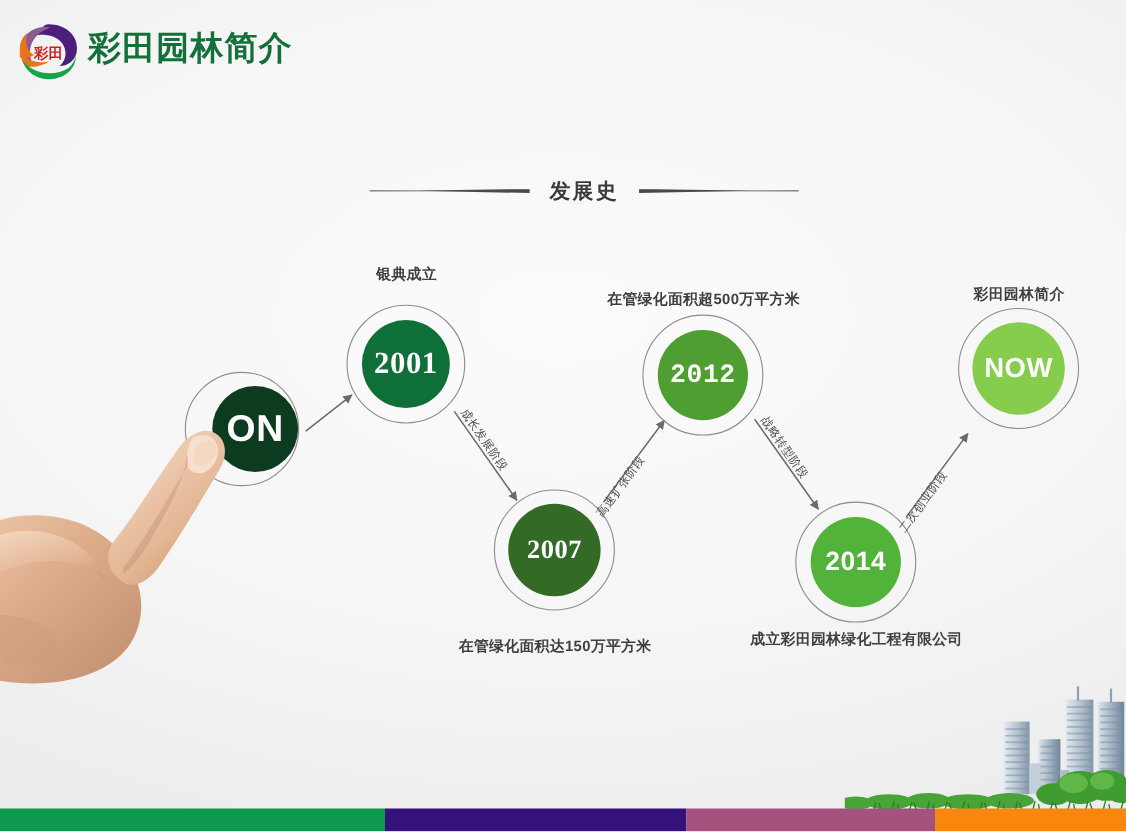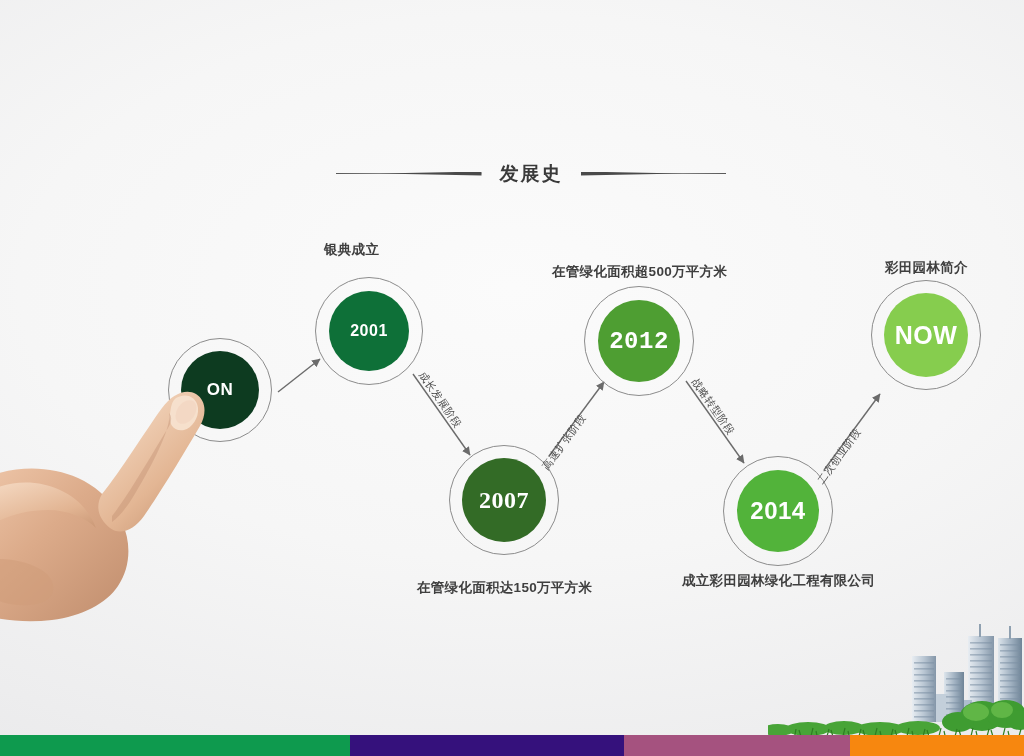--- a/index.html
+++ b/index.html
@@ -174,20 +174,33 @@
     bottom: 16px;
     width: 234px;
     height: 14px;
   }
 </style>
 </head>
 <body>
 
 <div id="slide">
 
+  <div class="header">
+    <div class="logo-wrap">
+      <svg width="60" height="58" viewBox="0 0 60 58" xmlns="http://www.w3.org/2000/svg">
+        <path d="M30 4 C46 4 56 14 56 26 C56 36 48 42 40 42 C48 36 48 22 36 16 C32 14 26 13 20 14 C23 8 26 4 30 4 Z" fill="#4b1f7a"></path>
+        <path d="M8 16 C14 8 24 5 32 7 C22 10 16 17 14 24 C12 31 14 38 18 43 C10 39 4 30 8 16 Z" fill="#8e5a96"></path>
+        <path d="M4 26 C4 20 7 15 11 12 C8 20 10 28 17 32 C12 35 7 36 4 34 Z" fill="#e8751a"></path>
+        <path d="M5 31 C11 37 21 40 31 38 C24 42 16 44 10 42 C7 40 5 36 5 31 Z" fill="#e8751a"></path>
+        <path d="M6 36 C14 48 34 53 48 44 C52 41 54 37 55 33 C55 45 44 54 31 54 C19 54 9 47 6 36 Z" fill="#16a34a"></path>
+        <text x="30" y="35" font-family="DejaVu Sans, sans-serif" font-size="13" font-weight="bold" fill="#cf2020" text-anchor="middle">彩田</text>
+      </svg>
+    </div>
+    <div class="logo-title">彩田园林简介</div>
+  </div>
 
   <div class="sect-title-wrap">
     <span class="rule left"></span>
     <span class="sect-title">发展史</span>
     <span class="rule right"></span>
   </div>
 
   <svg class="tl-svg" viewBox="0 0 1024 756" xmlns="http://www.w3.org/2000/svg">
     <defs>
       <marker id="arrowhead" markerWidth="7" markerHeight="7" refX="5.6" refY="3" orient="auto">
@@ -198,26 +211,26 @@
         <line x1="278" y1="392" x2="320" y2="359"></line>
         <line x1="413" y1="374" x2="470" y2="455"></line>
         <line x1="549" y1="456" x2="604" y2="382"></line>
         <line x1="686" y1="381" x2="744" y2="463"></line>
         <line x1="824" y1="470" x2="880" y2="394"></line>
       </g>
   </svg>
 
   <div id="nodes-layer">
       <div class="node" style="width: 104px; height: 104px; left: 168px; top: 338px;">
-        <div class="disc" style="width: 78px; height: 78px; left: 12px; top: 12px; background: rgb(13, 59, 32); font-size: 17px;">ON</div>
+        <div class="disc" style="width: 78px; height: 78px; left: 24px; top: 12px; background: rgb(13, 59, 32); font-size: 34px;">ON</div>
       </div>
       <div class="node" style="width: 108px; height: 108px; left: 315px; top: 277px;">
-        <div class="disc" style="width: 80px; height: 80px; left: 13px; top: 13px; background: rgb(14, 112, 56); font-size: 16px;">2001</div>
-      </div>
-      <div class="node-label" style="visibility: visible; left: 324px; top: 241px; text-align: center;">银典成立</div>
+        <div class="disc" style="width: 80px; height: 80px; left: 13px; top: 13px; background: rgb(14, 112, 56); font-size: 28px; font-family: Liberation Serif, serif;">2001</div>
+      </div>
+      <div class="node-label" style="visibility: visible; left: 342px; top: 241px; text-align: center;">银典成立</div>
       <div class="node" style="width: 110px; height: 110px; left: 449px; top: 445px;">
         <div class="disc" style="width: 84px; height: 84px; left: 12px; top: 12px; background: rgb(51, 107, 38); font-size: 24px; font-family: Liberation Serif, serif;">2007</div>
       </div>
       <div class="node-label" style="visibility: visible; left: 417px; top: 579px;">在管绿化面积达150万平方米</div>
       <div class="node" style="width: 110px; height: 110px; left: 584px; top: 286px; font-family: Liberation Mono, monospace;">
         <div class="disc" style="width: 82px; height: 82px; left: 13px; top: 13px; background: rgb(78, 158, 50); font-size: 24px;">2012</div>
       </div>
       <div class="node-label" style="visibility: visible; left: 552px; top: 250px; margin-top: 13px;">在管绿化面积超500万平方米</div>
       <div class="node" style="width: 110px; height: 110px; left: 723px; top: 456px;">
         <div class="disc" style="width: 82px; height: 82px; left: 13px; top: 13px; background: rgb(82, 179, 58); font-size: 24px;">2014</div>

